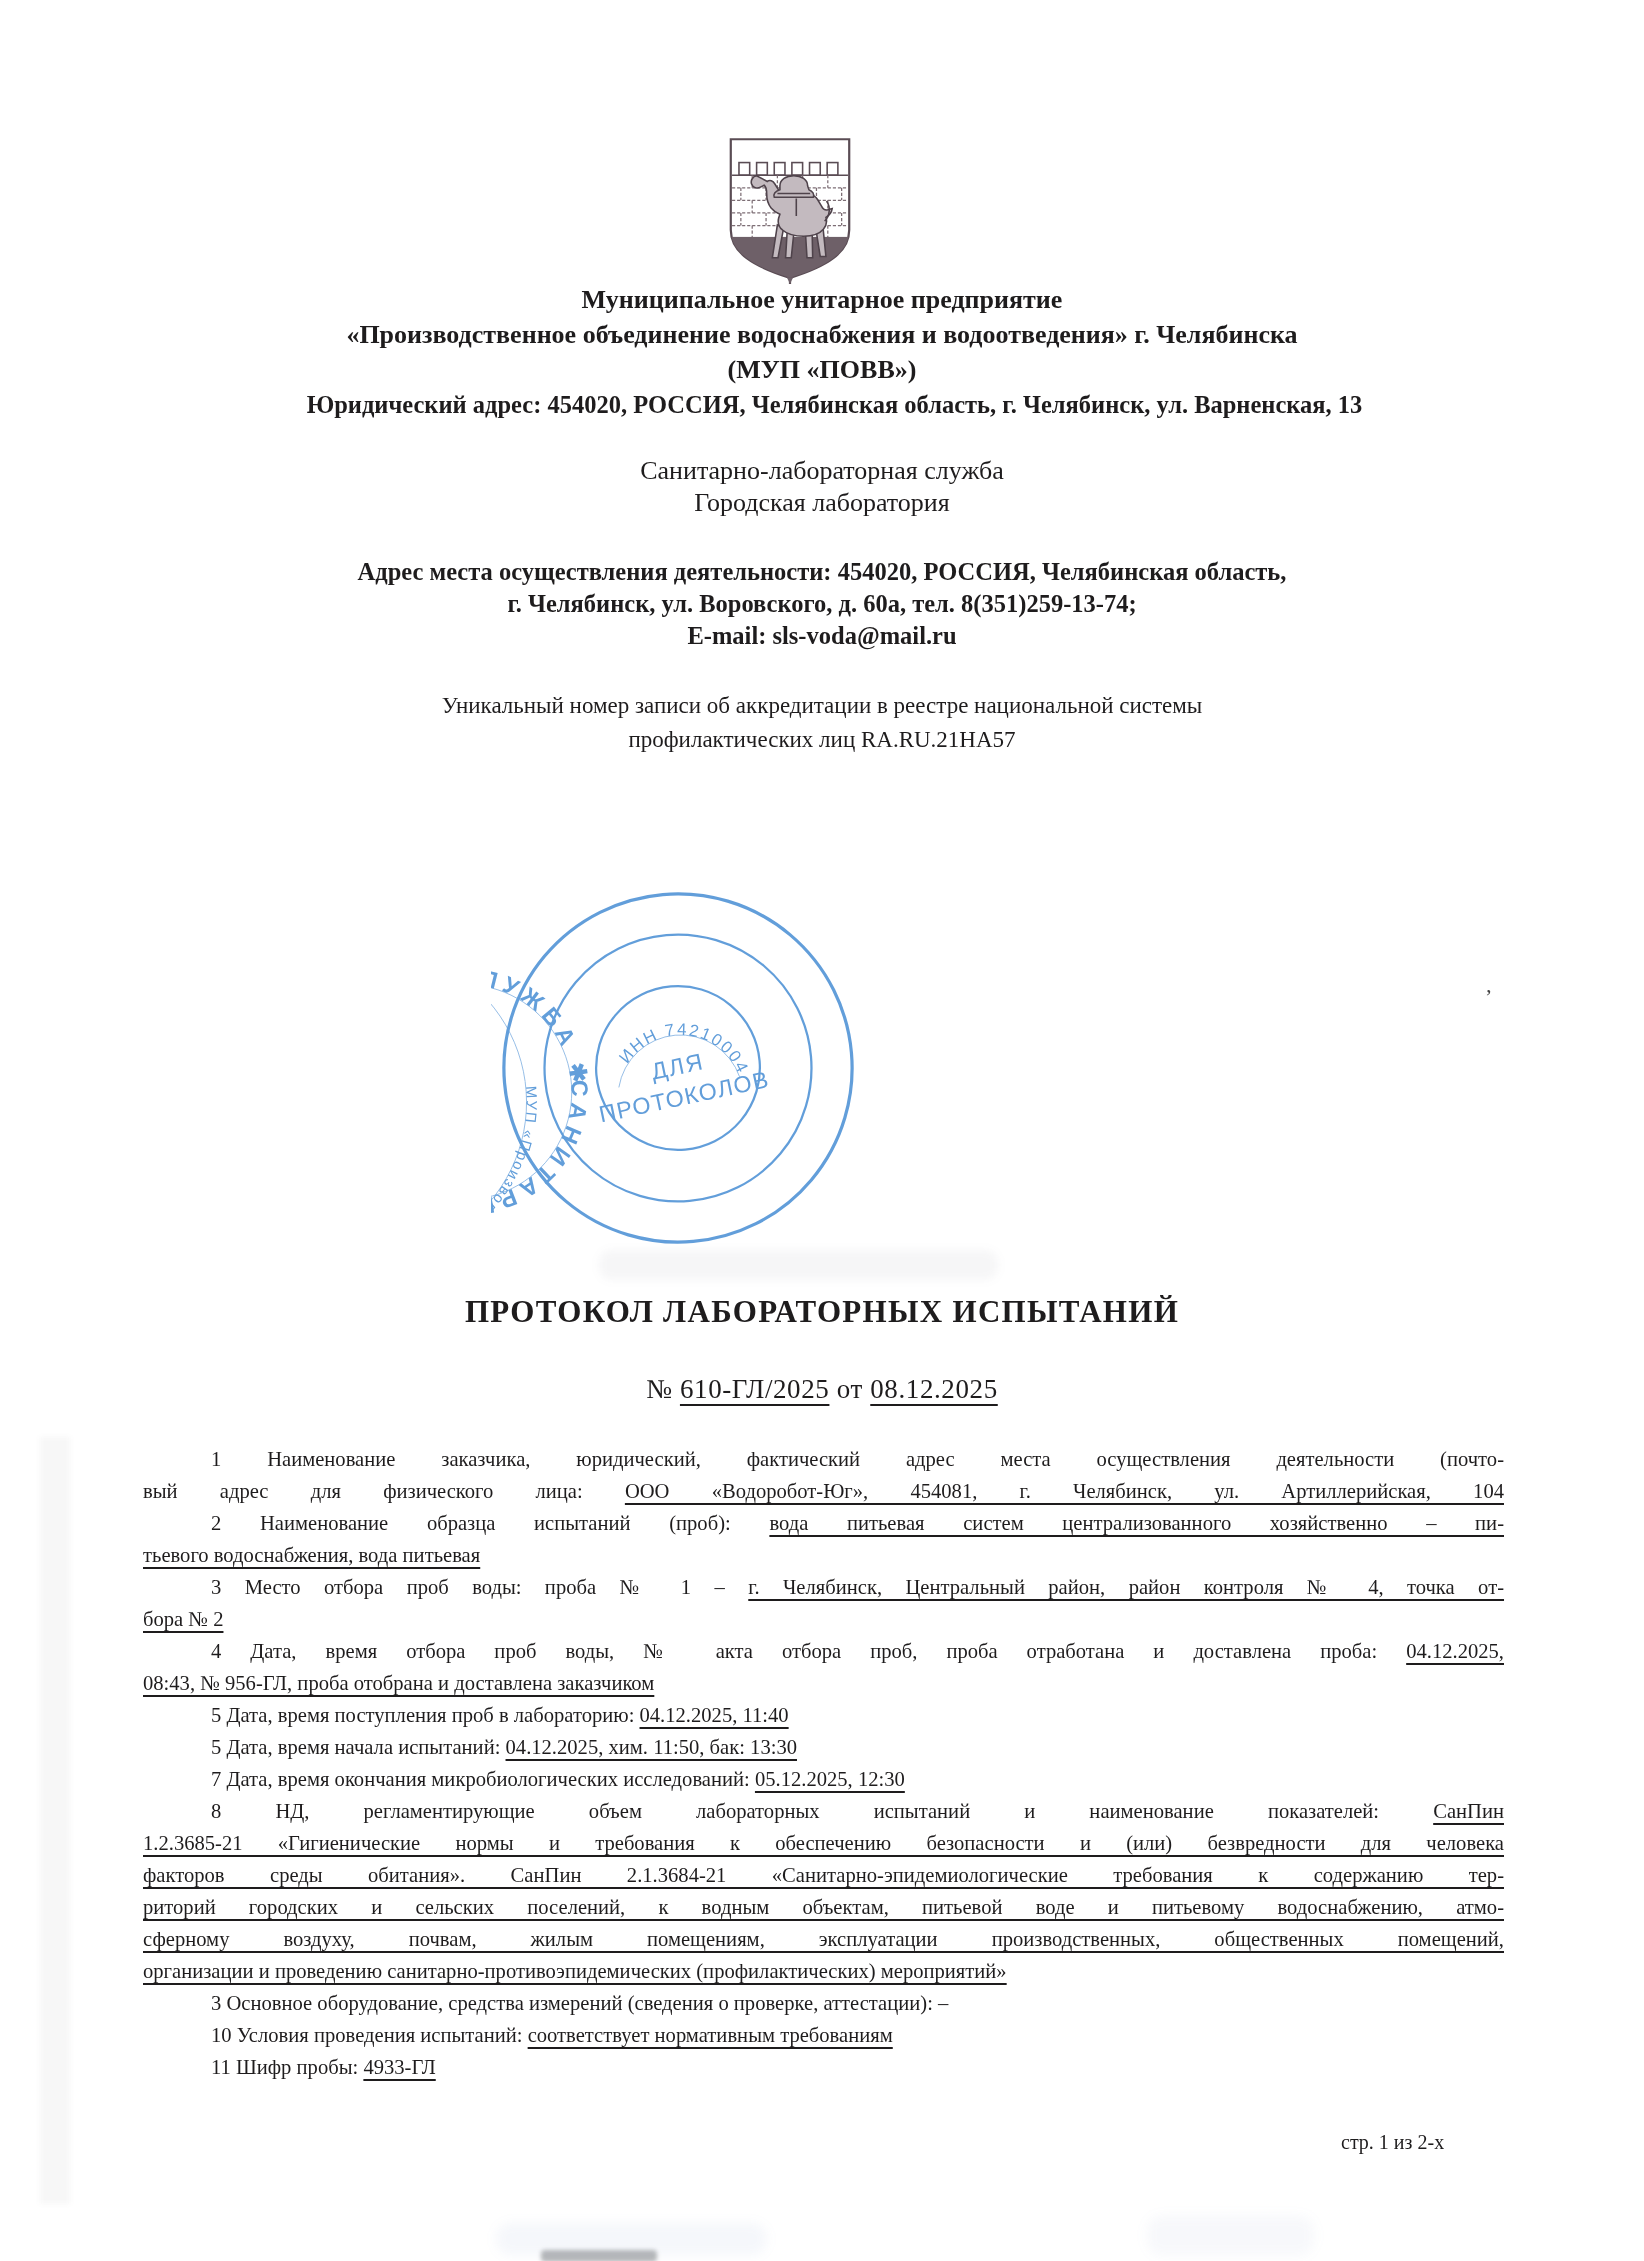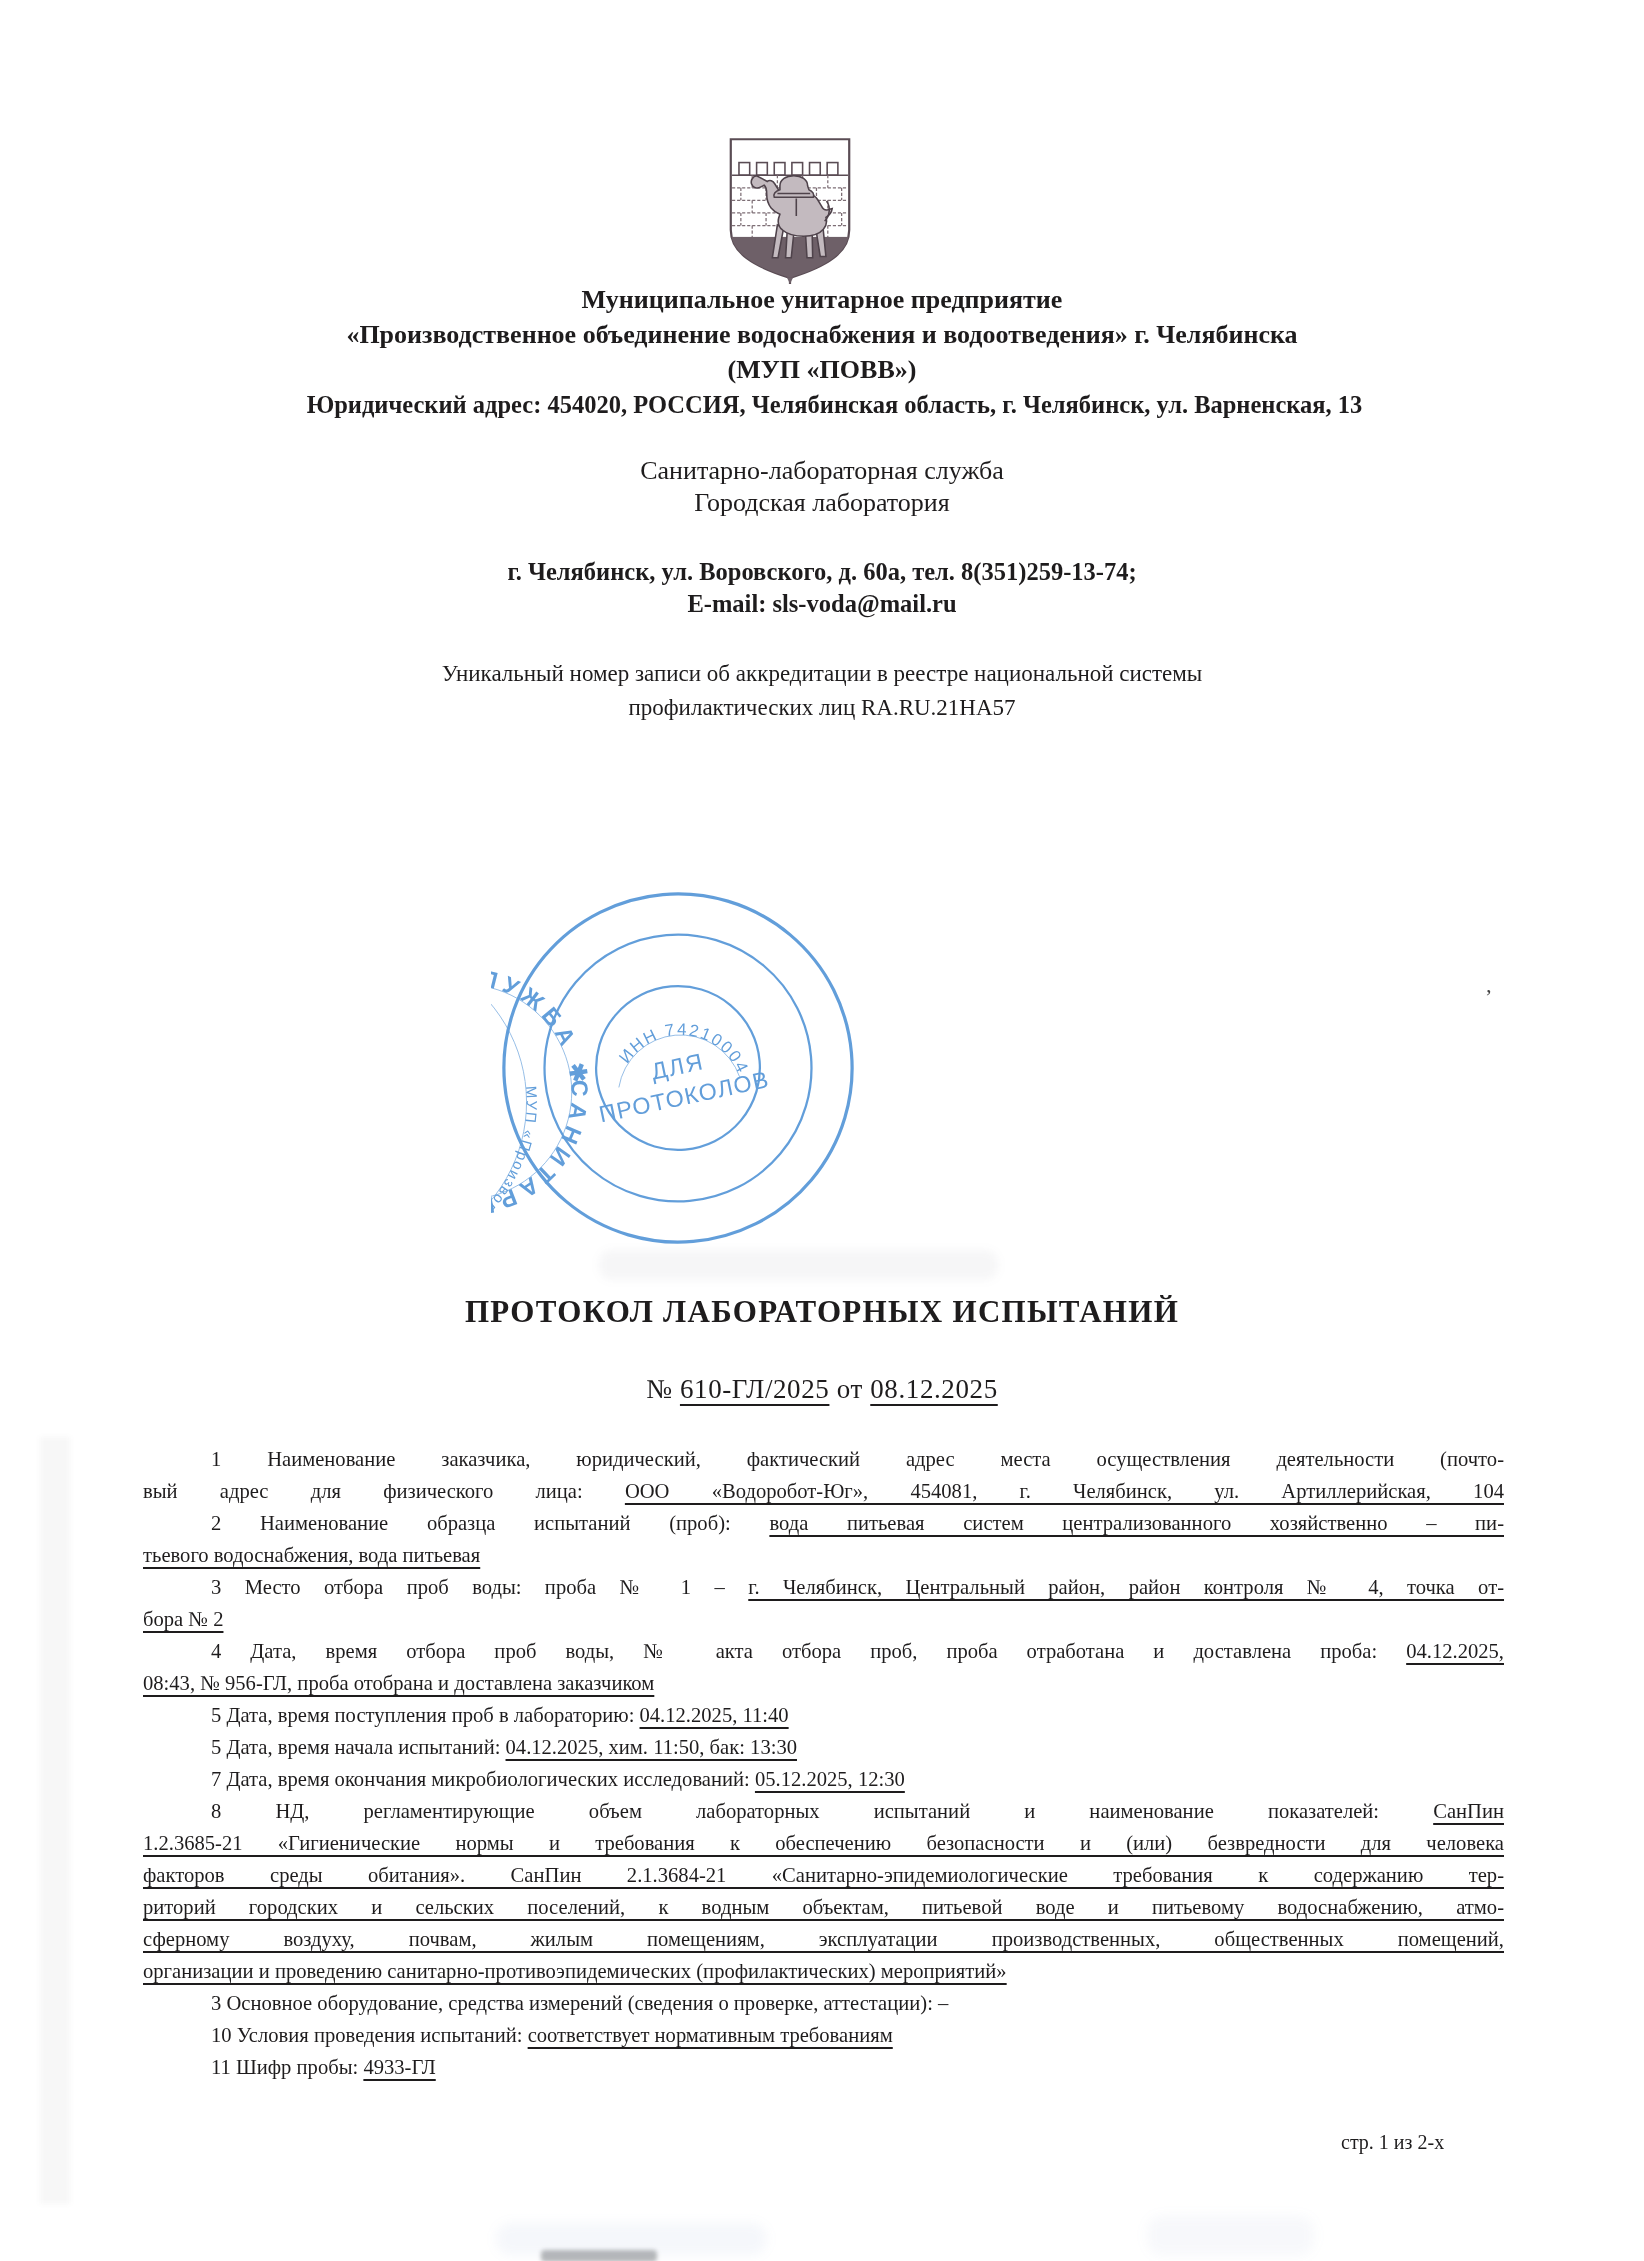--- a/index.html
+++ b/index.html
@@ -105,20 +105,21 @@
 
   <div class="header-block">
     <div class="h-org">Муниципальное унитарное предприятие</div>
     <div class="h-org">«Производственное объединение водоснабжения и водоотведения» г. Челябинска</div>
     <div class="h-org">(МУП «ПОВВ»)</div>
     <div class="h-legal">Юридический адрес: 454020, РОССИЯ, Челябинская область, г. Челябинск, ул. Варненская, 13</div>
     <div class="h-gap1"></div>
     <div class="h-serv">Санитарно-лабораторная служба</div>
     <div class="h-serv">Городская лаборатория</div>
     <div class="h-gap2"></div>
+    <div class="h-addr">Адрес места осуществления деятельности: 454020, РОССИЯ, Челябинская область,</div>
     <div class="h-addr">г. Челябинск, ул. Воровского, д. 60а, тел. 8(351)259-13-74;</div>
     <div class="h-addr">E-mail: sls-voda@mail.ru</div>
     <div class="h-gap3"></div>
     <div class="h-accr">Уникальный номер записи об аккредитации в реестре национальной системы</div>
     <div class="h-accr">профилактических лиц RA.RU.21НА57</div>
   </div>
 
   <svg class="stamp" viewBox="0 0 580 580">
     <g transform="rotate(-5 290 290)" fill="none" stroke="#4089d2">
       <circle cx="290" cy="290" r="270" stroke-width="5"></circle>

